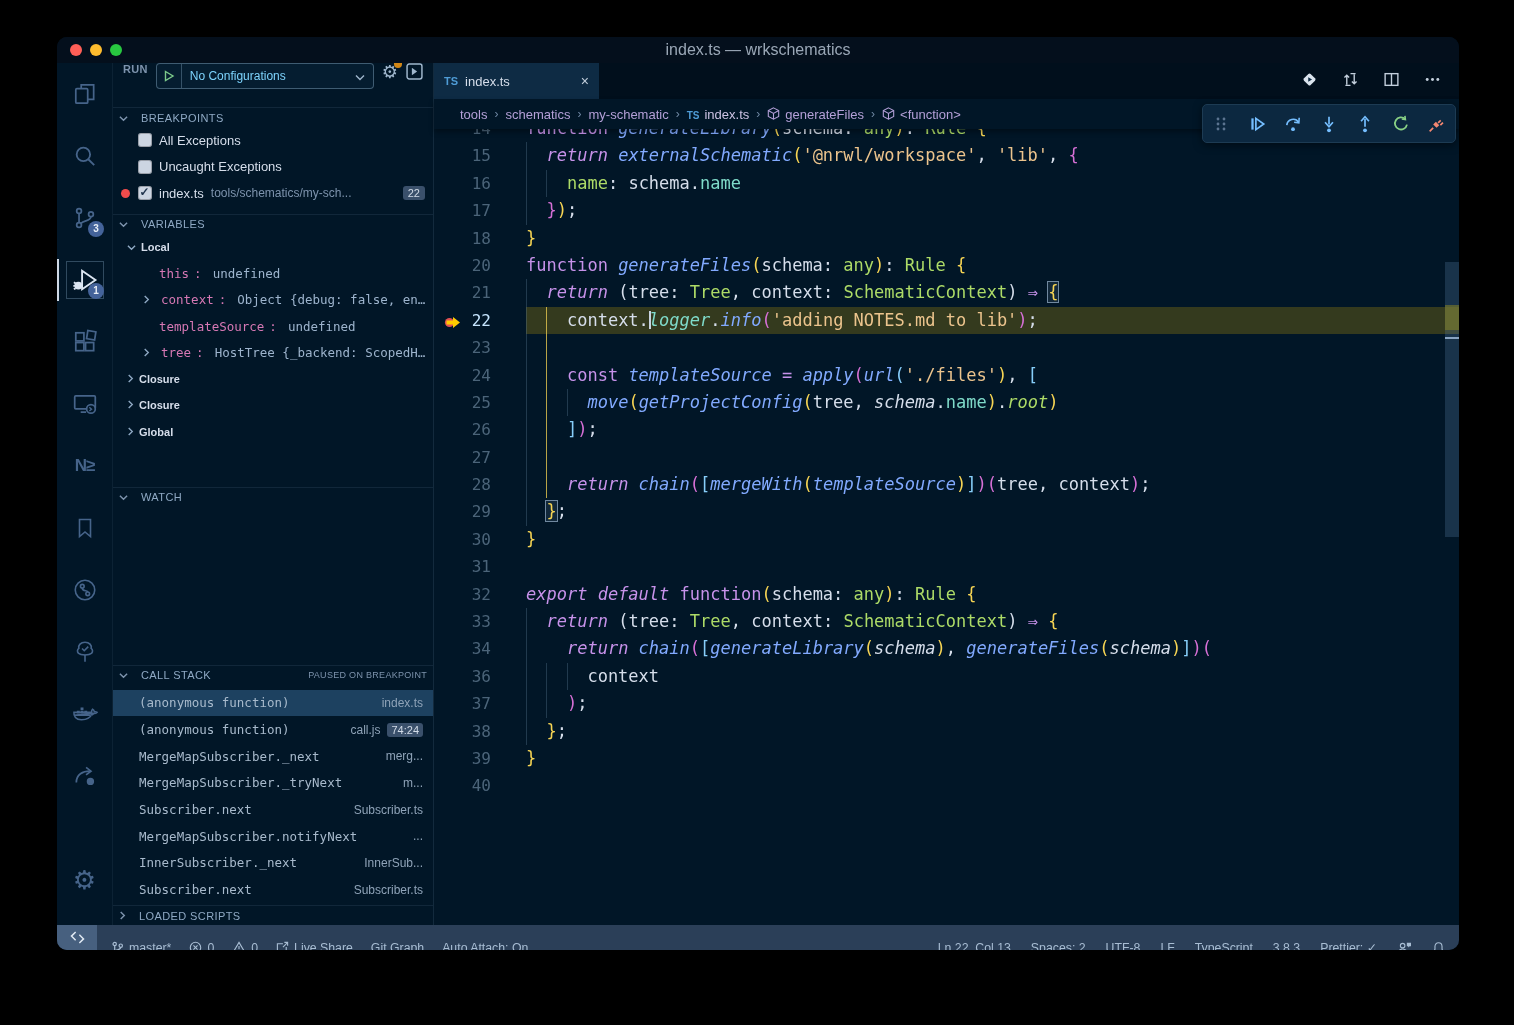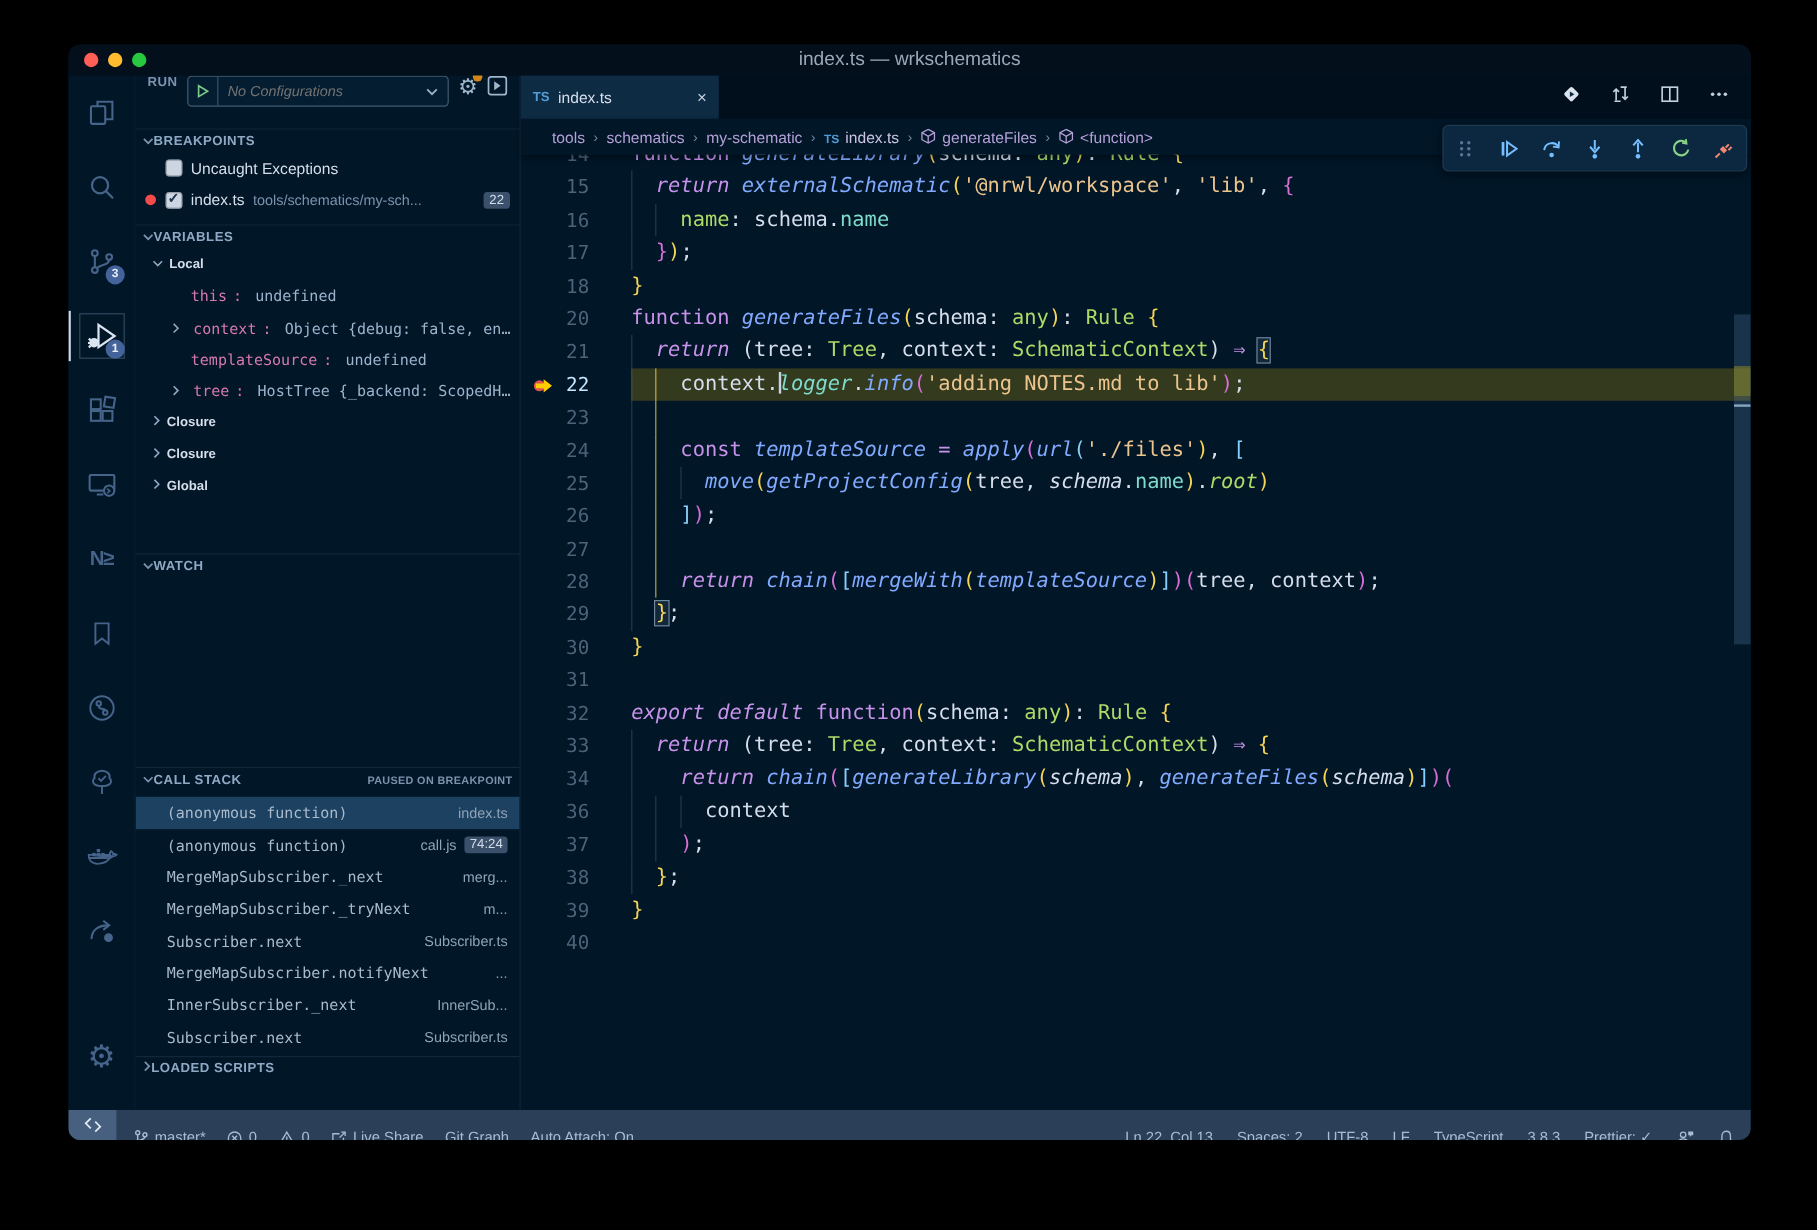--- a/index.html
+++ b/index.html
@@ -27,26 +27,26 @@
              font-size:10px;line-height:16px;text-align:center;font-weight:bold;}
   .act-spacer{flex:1;}
   .nx-glyph{font-family:"Liberation Sans",sans-serif;font-weight:bold;font-size:17px;color:#46648a;letter-spacing:-1px;}
   .gear-glyph{font-size:26px;color:#46648a;line-height:1;}
   
   .sidebar{width:320px;flex:0 0 auto;background:#011627;border-right:1px solid rgba(95,126,151,.2);display:flex;flex-direction:column;overflow:hidden;color:#d6deeb;}
   .run-row{height:36px;display:flex;align-items:flex-start;padding:0 10px;gap:8px;flex:0 0 auto;}
   .run-label{font-size:11px;font-weight:bold;color:#7d93ad;letter-spacing:.3px;}
   .run-dd{flex:1;height:24px;border:1px solid rgba(95,126,151,.65);border-radius:4px;display:flex;align-items:center;background:rgba(13,42,66,.35);}
   .run-dd .play{padding:0 6px;border-right:1px solid rgba(95,126,151,.55);display:flex;align-items:center;height:100%;}
-  .run-dd .dd-label{flex:1;font-size:12px;color:#737373;padding:0 8px;white-space:nowrap;overflow:hidden;font-style:italic;}
+  .run-dd .dd-label{flex:1;font-size:12px;color:#7dd3fc;padding:0 8px;white-space:nowrap;overflow:hidden;}
   .run-dd .chev{padding:0 8px;color:#9fb6cc;}
   .run-gear{position:relative;display:flex;align-items:center;}
   .run-gear .g{font-size:18px;color:#9fb6cc;line-height:1;}
   .run-gear .dot{position:absolute;right:-4px;top:-3px;width:8px;height:8px;border-radius:50%;background:#d18616;}
-  .sec-header{height:19px;display:flex;align-items:center;gap:0;padding:0 6px;font-size:11px;font-weight:bold;letter-spacing:.4px;
+  .sec-header{height:19px;display:flex;align-items:center;gap:13px;padding:0 6px;font-size:11px;font-weight:normal;letter-spacing:.4px;
               color:#8fa9c4;border-top:1px solid rgba(120,150,180,.14);flex:0 0 auto;text-align:center;}
   .sec-header .hdr-right{margin-left:auto;font-size:9px;color:#7d93ad;letter-spacing:.3px;}
   .chev-svg{color:#7d93ad;flex:0 0 auto;}
   .bp-row{height:26.6px;display:flex;align-items:center;gap:7px;padding-left:26px;font-size:13px;}
   .bp-row .dotcol{width:12px;margin-left:-20px;display:flex;justify-content:center;}
   .bp-dot{width:9px;height:9px;border-radius:50%;background:#f14c4c;}
   .checkbox{width:14px;height:14px;border-radius:3px;background:#ccd5e2;position:relative;flex:0 0 auto;box-shadow:inset 0 0 0 1px rgba(0,0,0,.25);}
   .checkbox.checked::after{content:"✓";position:absolute;left:1.5px;top:-1.5px;font-size:12px;font-weight:bold;color:#20344d;}
   .bp-path{color:#7d93ad;font-size:12px;white-space:nowrap;overflow:hidden;}
   .badge{background:#3a506b;color:#d3dce8;border-radius:3px;padding:1px 5px;font-size:11px;margin-left:auto;margin-right:8px;flex:0 0 auto;}
@@ -109,21 +109,21 @@
   .scroll-mark-cursor{position:absolute;left:0;right:0;top:208px;height:2px;background:#89a4c2;}
   
   .dbg-toolbar{position:absolute;top:41px;right:3px;width:252px;height:37px;background:#0c2840;border:1px solid #1d3b53;
                border-radius:5px;display:flex;align-items:center;justify-content:space-around;z-index:5;box-shadow:0 2px 8px rgba(0,0,0,.5);}
   .dbg-btn{display:flex;align-items:center;justify-content:center;width:30px;height:30px;}
   
   .statusbar{height:25px;background:#2b3f58;display:flex;align-items:center;flex:0 0 auto;color:#a8bdd3;font-size:12.3px;}
   .sb-remote{height:25px;width:40px;background:#47607f;display:flex;align-items:center;justify-content:center;color:#dfe8f2;flex:0 0 auto;}
   .sb-left{display:flex;align-items:center;gap:18px;padding-left:14px;}
   .sb-right{margin-left:auto;display:flex;align-items:center;gap:20px;padding-right:14px;}
-  .sb-item{display:flex;align-items:center;gap:5px;white-space:nowrap;margin-top:21px;}
+  .sb-item{display:flex;align-items:flex-start;gap:5px;white-space:nowrap;margin-top:21px;}
   .sb-item svg{display:block;}
 </style>
 </head>
 <body>
 
 <div class="stage">
   <div class="window">
 
     <div class="titlebar">
       <div class="tl red"></div>
@@ -277,20 +277,25 @@
               </svg>
           </div>
         </div>
         <div class="sec-header" style="margin-top:8px;">
           <span class="chev-svg"><svg width="9" height="7" viewBox="0 0 10 7">
                 <polyline points="1,1.5 5,5.5 9,1.5" fill="none" stroke="#7d93ad" stroke-width="1.6"></polyline>
               </svg></span>
           <span>BREAKPOINTS</span>
         </div>
         <div id="bp-list">
+            <div class="bp-row">
+              <span class="dotcol"></span>
+              <span class="checkbox"></span>
+              <span>All Exceptions</span>
+            </div>
             <div class="bp-row">
               <span class="dotcol"></span>
               <span class="checkbox"></span>
               <span>Uncaught Exceptions</span>
             </div>
             <div class="bp-row">
               <span class="dotcol">
                 <span class="bp-dot"></span>
               </span>
               <span class="checkbox checked"></span>

